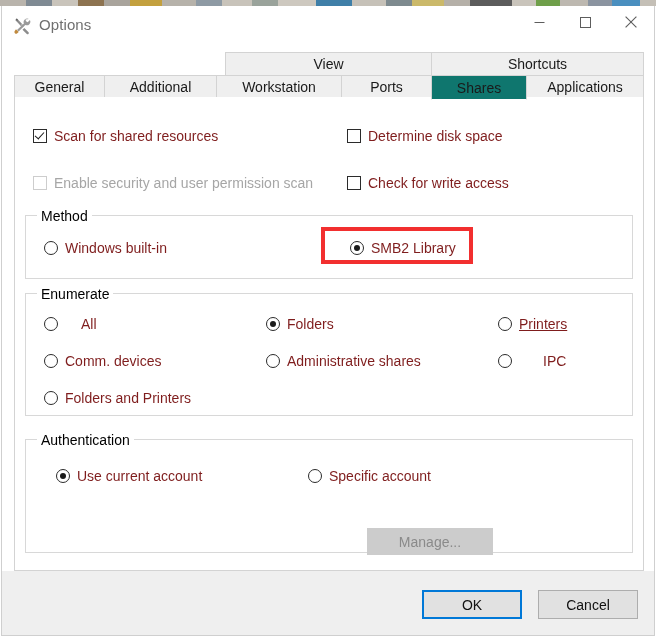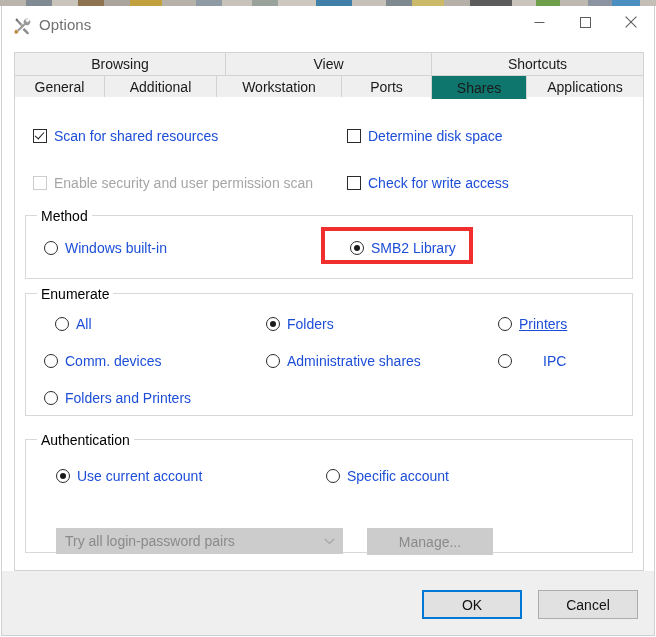--- a/index.html
+++ b/index.html
@@ -139,21 +139,21 @@
     border-top: none;
   }
 
   
   .ctl {
     position: absolute;
     display: flex;
     align-items: center;
     white-space: nowrap;
     font-size: 14px;
-    color: #1d4ed8;
+    color: #7f1d1d;
   }
   .ctl.disabled { color: #a6a6a6; }
 
   .cbox {
     width: 14px; height: 14px;
     box-sizing: border-box;
     border: 1px solid #2b2b2b;
     background: #ffffff;
     margin-right: 7px;
     position: relative;
@@ -310,23 +310,20 @@
     </span>
     <span class="winbtn" id="btn-close">
       <svg width="12" height="12" viewBox="0 0 12 12">
         <line x1="0.6" y1="0.6" x2="11.4" y2="11.4" stroke="#5d5d5d" stroke-width="1.1"></line>
         <line x1="11.4" y1="0.6" x2="0.6" y2="11.4" stroke="#5d5d5d" stroke-width="1.1"></line>
       </svg>
     </span>
   </div>
 
   <div id="tabstrip">
-    <div class="tab row1" style="left:0px;   width:212px;">
-        <span>Browsing</span>
-      </div>
     <div class="tab row1" style="left:211px; width:207px;text-align:right;">
         <span>View</span>
       </div>
     <div class="tab row1" style="left:417px; width:213px;">
         <span>Shortcuts</span>
       </div>
 
     <div class="tab row2" style="left:0px;   width:91px;">
         <span>General</span>
       </div>
@@ -374,21 +371,21 @@
       </div>
       <div class="ctl" style="left:324px; top:24px;">
         <span class="radio checked"></span>
         <span>SMB2 Library</span>
       </div>
     </div>
 
     <div class="group" style="left:10px; top:196px; width:608px; height:123px;">
       <span class="group-title">Enumerate</span>
 
-      <div class="ctl" style="left:29px; top:22px;">
+      <div class="ctl" style="left:18px; top:22px;gap:16px;">
         <span class="radio"></span>
         <span>All</span>
       </div>
       <div class="ctl" style="left:240px; top:22px;">
         <span class="radio checked"></span>
         <span>Folders</span>
       </div>
       <div class="ctl" style="left:472px; top:22px;text-decoration:underline;">
         <span class="radio"></span>
         <span>Printers</span>
@@ -413,33 +410,25 @@
       </div>
     </div>
 
     <div class="group" style="left:10px; top:342px; width:608px; height:114px;">
       <span class="group-title">Authentication</span>
 
       <div class="ctl" style="left:30px; top:28px;">
         <span class="radio checked"></span>
         <span>Use current account</span>
       </div>
-      <div class="ctl" style="left:300px; top:28px;justify-content:space-between;">
+      <div class="ctl" style="left:282px; top:28px;justify-content:space-between;">
         <span class="radio"></span>
         <span>Specific account</span>
       </div>
 
-      <div id="combo">
-        <span id="combo-text">Try all login-password pairs</span>
-        <span id="combo-arrow">
-          <svg width="11" height="7" viewBox="0 0 11 7">
-              <path d="M0.8 0.8 L5.5 5.5 L10.2 0.8" fill="none" stroke="#a3a3a3" stroke-width="1.2"></path>
-            </svg>
-        </span>
-      </div>
 
       <div id="manage-btn">
         <span>Manage...</span>
       </div>
     </div>
 
     <div id="highlight-box"></div>
   </div>
 
   <div id="footer">

